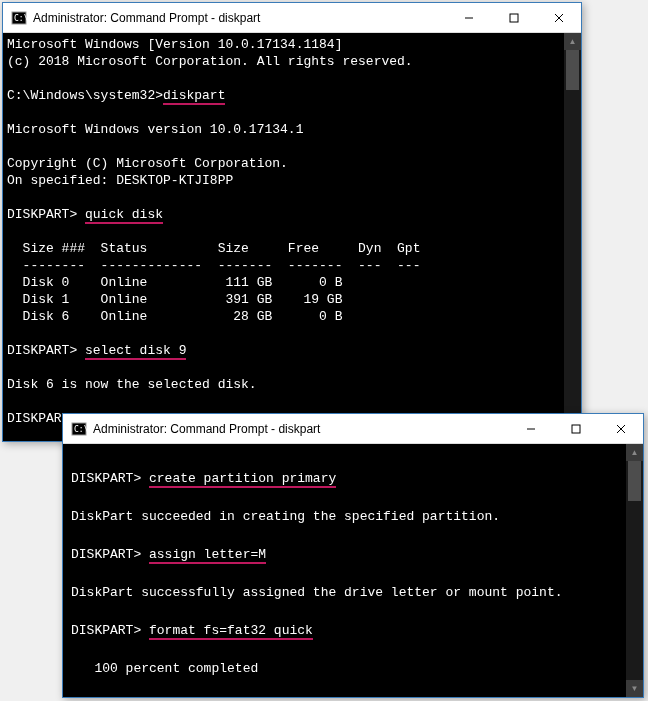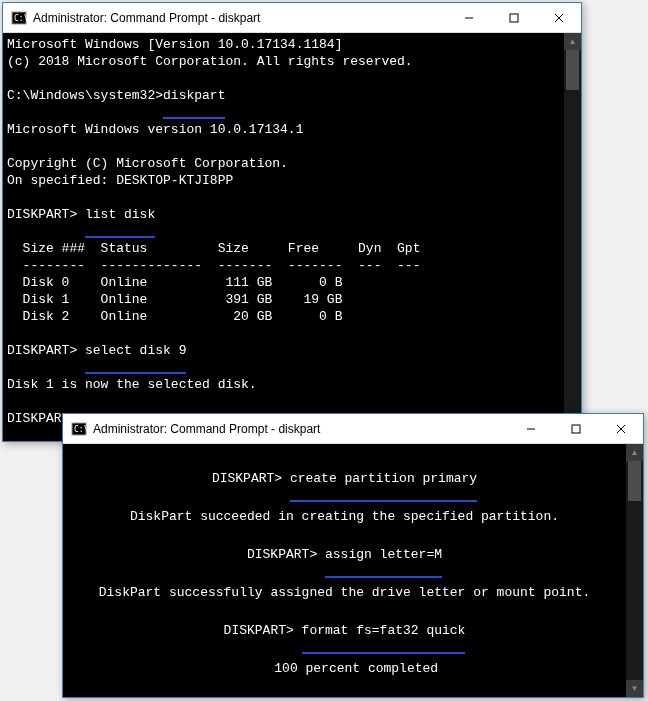--- a/index.html
+++ b/index.html
@@ -90,22 +90,22 @@
     .sb-track { flex: 1; background: #1a1a1a; position: relative; }
     .sb-thumb {
       position: absolute;
       left: 2px; right: 2px;
       background: #4d4d4d;
       cursor: pointer;
     }
     .thumb-1 { top: 0; height: 40px; }
     .thumb-2 { top: 0; height: 40px; }
     .hl {
-      border-bottom: 2px solid #1d4ed8;
-      padding-bottom: 14px;
+      border-bottom: 2px solid #be185d;
+      padding-bottom: 0px;
       display: inline;
     }
     .cursor {
       display: inline-block;
       width: 7px;
       height: 2px;
       background: #fff;
       vertical-align: -1px;
     }
   </style>
@@ -144,31 +144,31 @@
     <div class="terminal"><span>Microsoft Windows [Version 10.0.17134.1184]</span>
 <span>(c) 2018 Microsoft Corporation. All rights reserved.</span>
 
 <span>C:\Windows\system32&gt;</span><span class="hl">diskpart</span>
 
 <span>Microsoft Windows version 10.0.17134.1</span>
 
 <span>Copyright (C) Microsoft Corporation.</span>
 <span>On specified: DESKTOP-KTJI8PP</span>
 
-<span>DISKPART&gt; </span><span class="hl">list disk</span>
+<span>DISKPART&gt; </span><span class="hl">quick disk</span>
 
 <span>  Size ###  Status         Size     Free     Dyn  Gpt</span>
 <span>  --------  -------------  -------  -------  ---  ---</span>
 <span>  Disk 0    Online          111 GB      0 B</span>
 <span>  Disk 1    Online          391 GB    19 GB</span>
-<span>  Disk 2    Online           20 GB      0 B</span>
+<span>  Disk 6    Online           28 GB      0 B</span>
 
 <span>DISKPART&gt; </span><span class="hl">select disk 9</span>
 
-<span>Disk 1 is now the selected disk.</span>
+<span>Disk 6 is now the selected disk.</span>
 
 <span>DISKPART&gt; </span><span class="hl">clean</span><span> or </span><span class="hl">clean all</span><span class="cursor"></span>
 
 </div>
     <div class="scrollbar">
       <div class="sb-btn">▲</div>
       <div class="sb-track">
         <div class="sb-thumb thumb-1"></div>
       </div>
       <div class="sb-btn">▼</div>
@@ -198,21 +198,21 @@
         </div>
       <div class="tbtn close">
           <svg width="10" height="10">
             <line x1="1" y1="1" x2="9" y2="9" stroke="#000" stroke-width="1"></line>
             <line x1="9" y1="1" x2="1" y2="9" stroke="#000" stroke-width="1"></line>
           </svg>
         </div>
     </div>
   </div>
   <div class="terminal-body-wrap">
-    <div class="terminal" style="padding:6px 8px; line-height:19px; font-size:13px;text-align:center;">
+    <div class="terminal" style="padding:6px 8px; line-height:19px; font-size:13px;">
 <span>DISKPART&gt; </span><span class="hl">create partition primary</span>
 
 <span>DiskPart succeeded in creating the specified partition.</span>
 
 <span>DISKPART&gt; </span><span class="hl">assign letter=M</span>
 
 <span>DiskPart successfully assigned the drive letter or mount point.</span>
 
 <span>DISKPART&gt; </span><span class="hl">format fs=fat32 quick</span>
 

